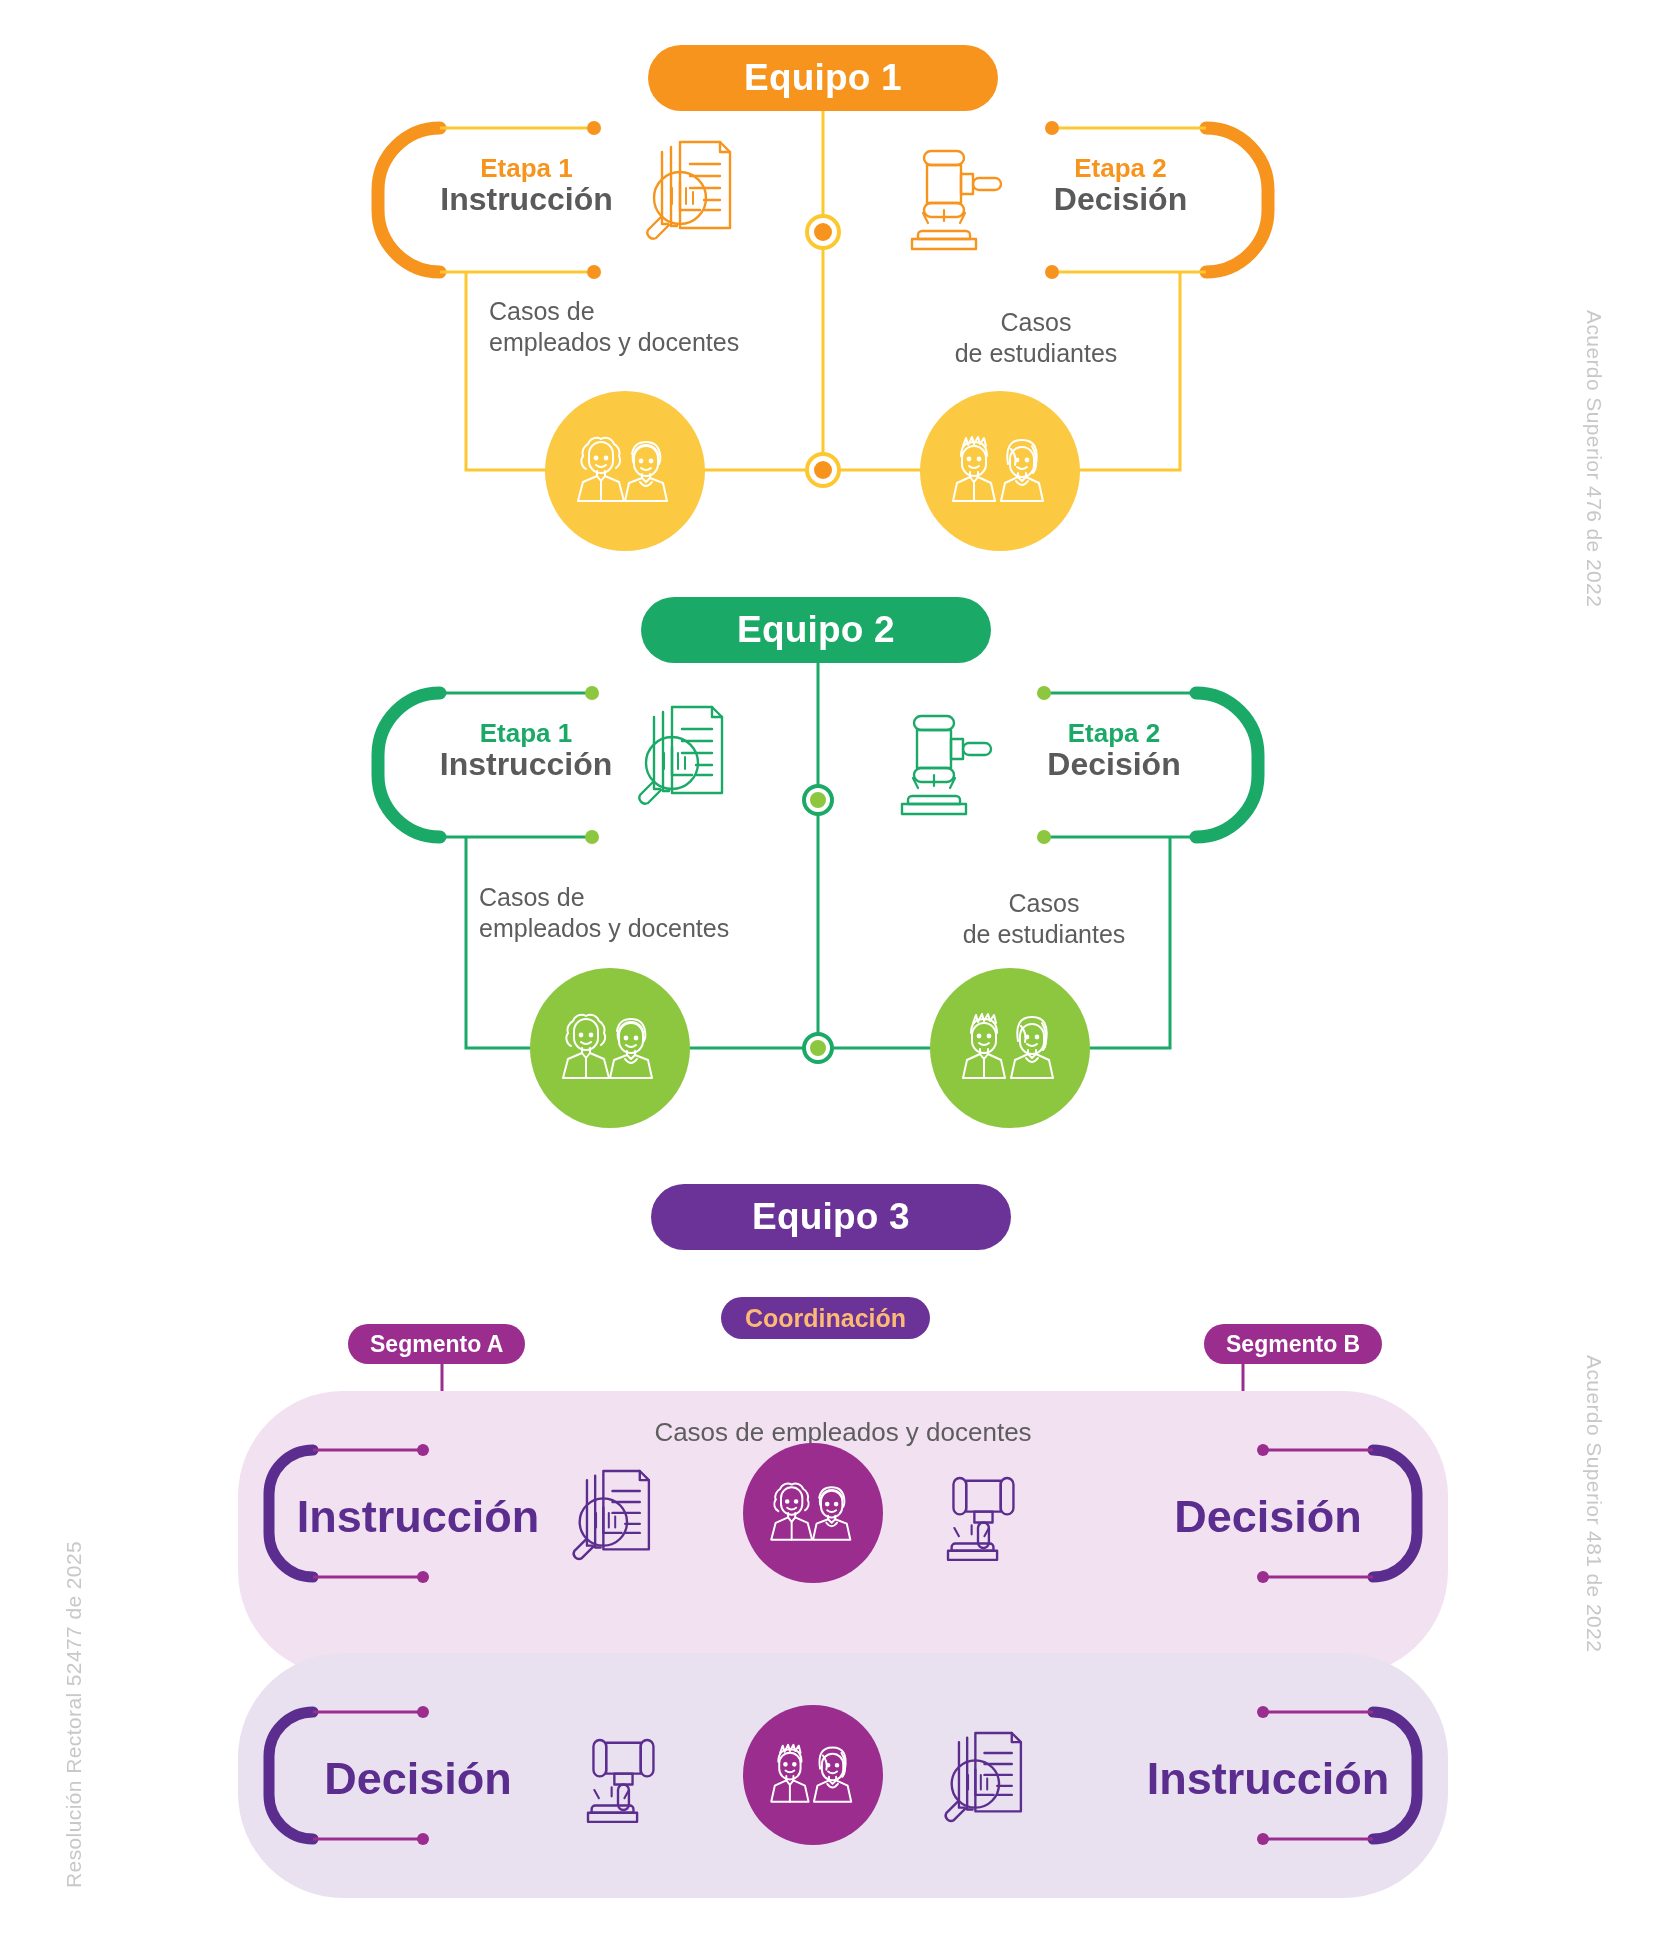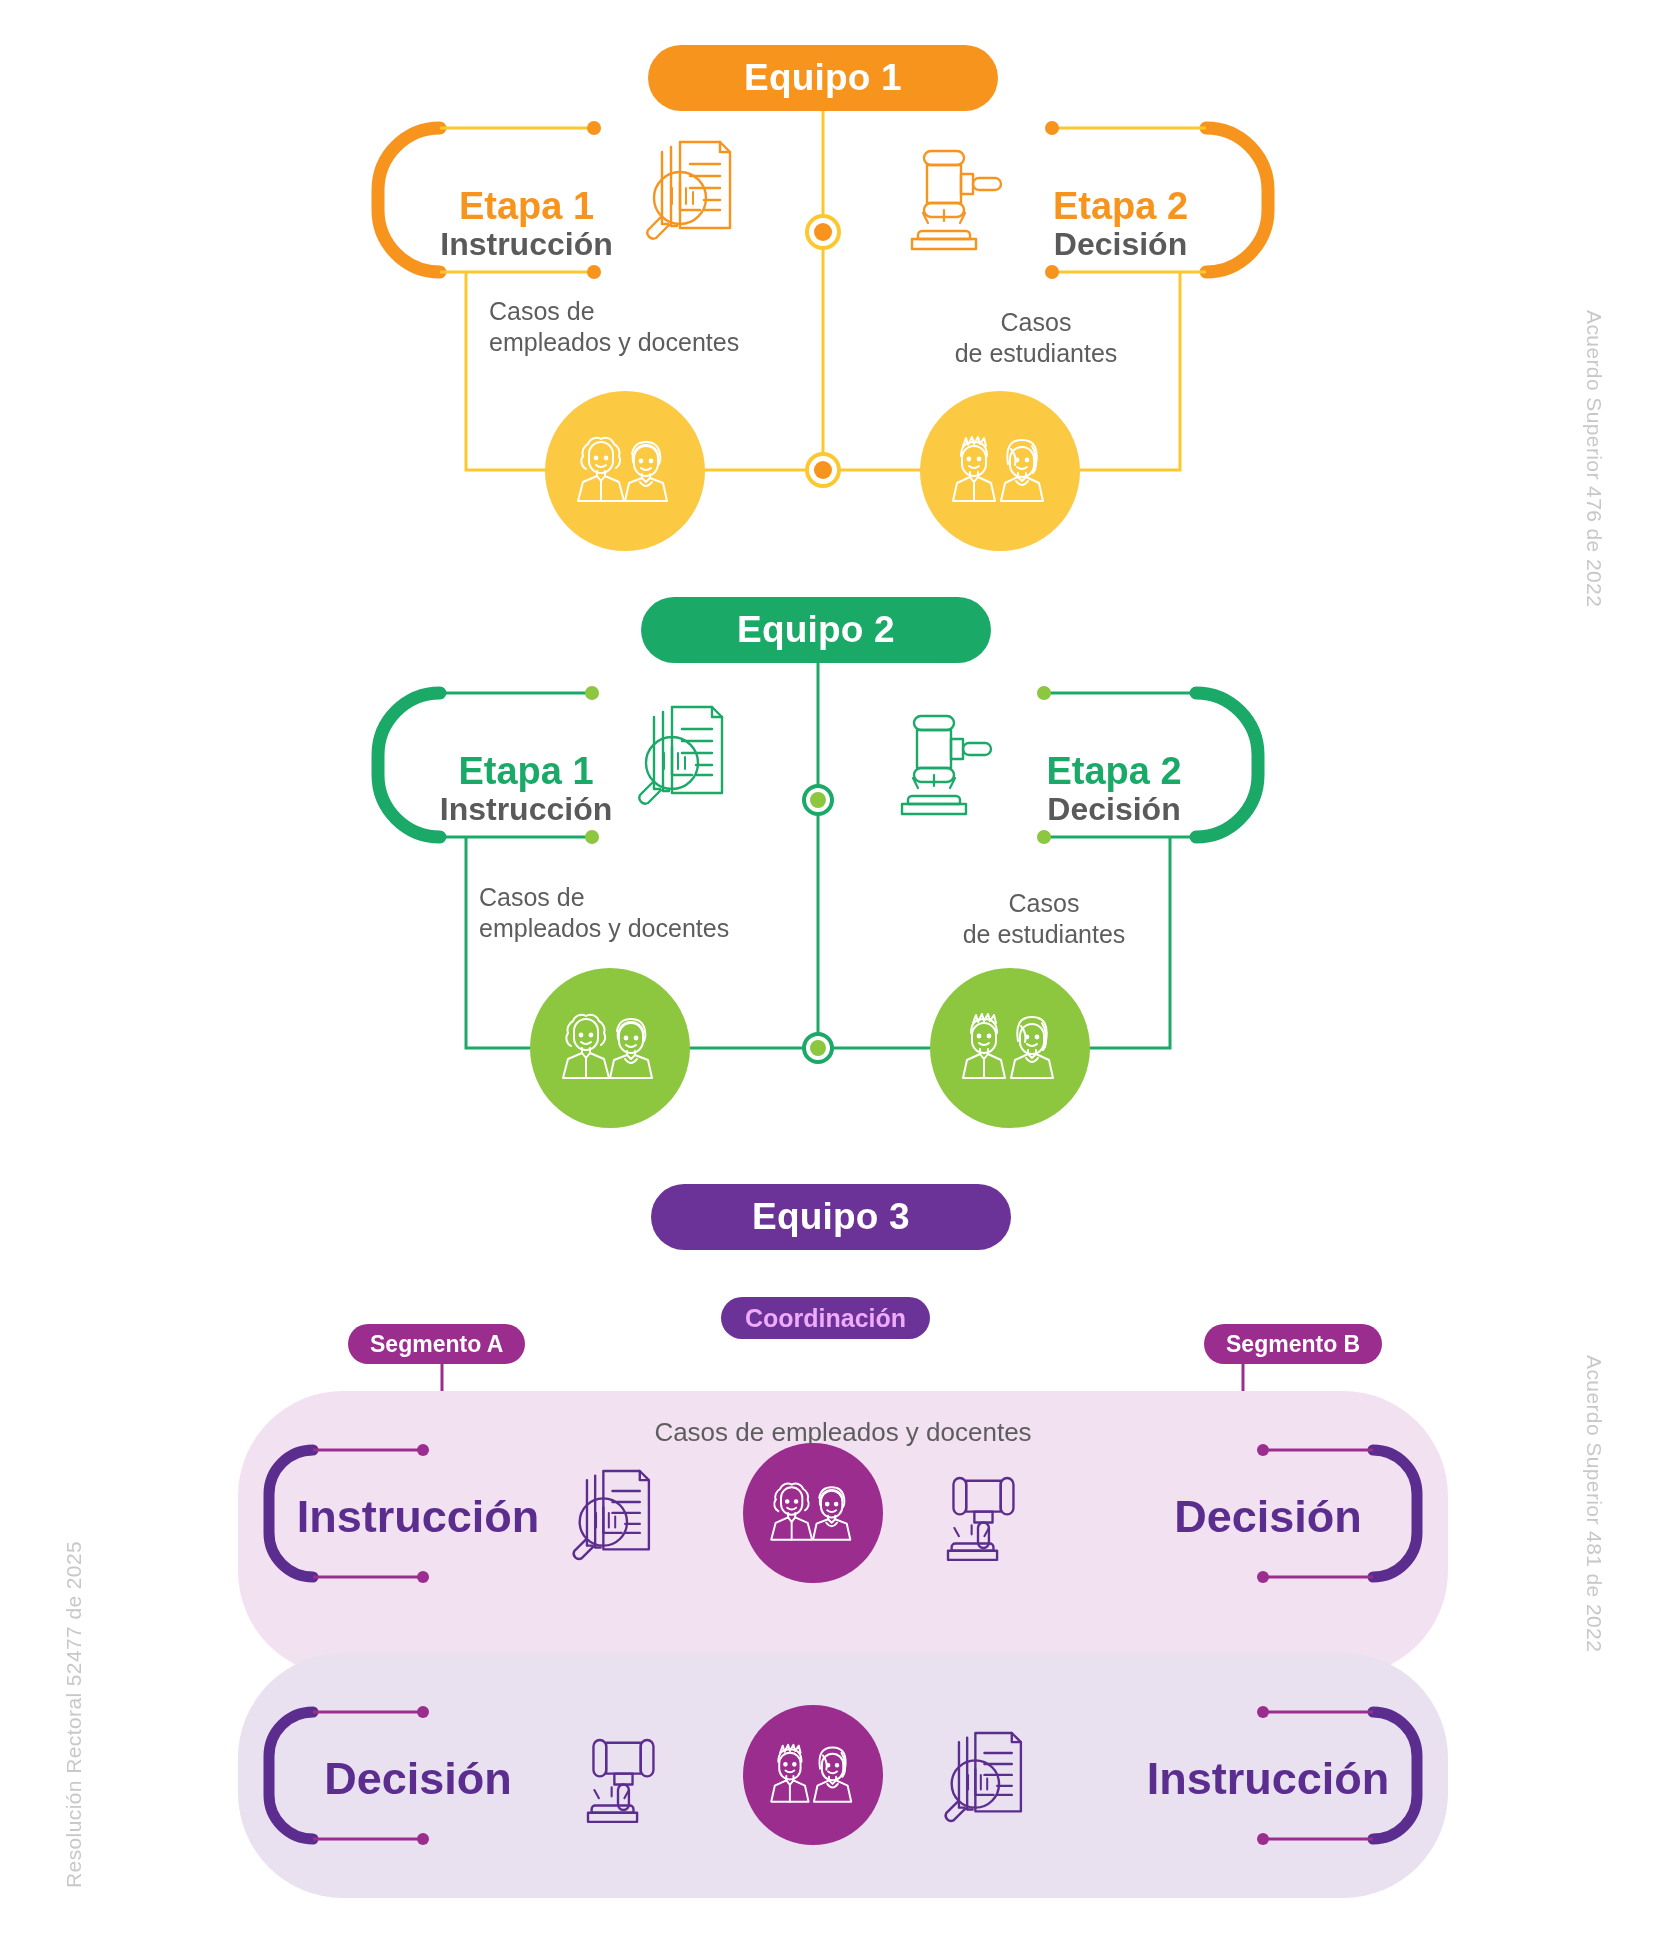--- a/index.html
+++ b/index.html
@@ -20,39 +20,39 @@
   .vlabel.down { transform-origin:0 0; transform:rotate(90deg); }
 
   
   .team-pill {
     position:absolute; height:66px; border-radius:33px; color:#fff;
     display:flex; align-items:center; justify-content:center;
     font-size:37px; font-weight:bold; letter-spacing:.2px;
   }
 
   
-  .stage-title { font-size:38px; font-weight:bold; line-height:1.05;margin-top:32px; }
+  .stage-title { font-size:26px; font-weight:bold; line-height:1.05; }
   .stage-sub   { font-size:32px; font-weight:bold; color:#5a5a5a; line-height:1.1; }
 
   .caption { position:absolute; font-size:25px; color:#5d5d5d; line-height:1.22; }
 
   
   .pcircle {
     position:absolute; border-radius:50%;
     display:flex; align-items:center; justify-content:center;
   }
 
   
   .seg-badge {
     position:absolute; height:40px; border-radius:20px; color:#fff;
     display:flex; align-items:center; justify-content:center;
     font-size:23px; font-weight:bold; padding:8px 22px; white-space:nowrap;
   }
   .coord-badge {
-    position:absolute; height:42px; border-radius:21px; color:#f0abfc;
+    position:absolute; height:42px; border-radius:21px; color:#fdba74;
     display:flex; align-items:center; justify-content:center;
     font-size:25px; font-weight:bold; padding:16px 24px; white-space:nowrap;
   }
 
   
   .panel {
     position:absolute; border-radius:105px;
   }
   .panel-title {
     position:absolute; width:100%; text-align:center; top:26px;

